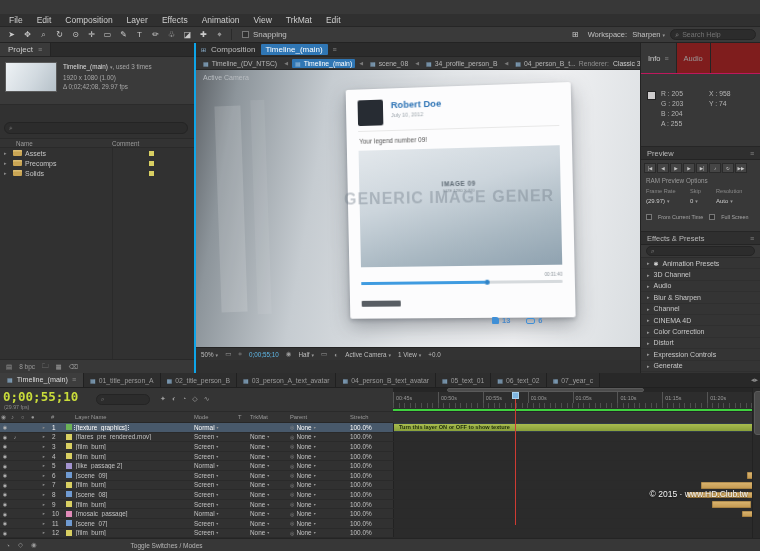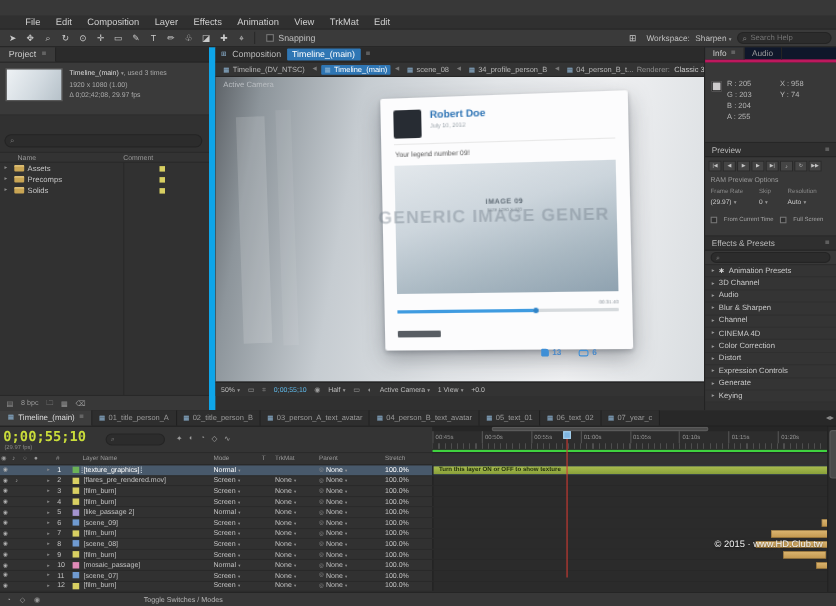--- a/index.html
+++ b/index.html
@@ -3,36 +3,36 @@
 <meta charset="utf-8">
 <style>
 *{margin:0;padding:0;box-sizing:border-box}
 html,body{width:760px;height:551px;overflow:hidden;background:#222}
 body{font-family:"Liberation Sans","DejaVu Sans",sans-serif}
 .win{position:relative;width:760px;height:551px;background:#383838;color:#c8c8c8;overflow:hidden}
 
 
 .titlebar{position:absolute;left:0;top:0;right:0;height:14px;background:#1d1d1d;display:flex;align-items:center;gap:4px;padding:0 4px;font-size:8.5px;color:#b9b9b9;white-space:nowrap}
 .ae-icon{width:10px;height:10px;min-width:10px;background:#241a4d;color:#9a8cf0;font-size:6px;font-weight:bold;display:flex;align-items:center;justify-content:center;border:1px solid #4a3f8a;border-radius:1px}
-.menubar{position:absolute;left:0;top:14px;right:0;height:13px;background:#303030;display:flex;align-items:center;font-size:8.5px;color:#cfcfcf;border-bottom:1px solid #262626;padding-left:16px}
+.menubar{position:absolute;left:0;top:14px;right:0;height:13px;background:#303030;display:flex;align-items:center;font-size:8.5px;color:#cfcfcf;border-bottom:1px solid #262626;padding-left:2px}
 .menu-item{padding:0 7px}
 .toolbar{position:absolute;left:0;top:27px;right:0;height:16px;background:#3a3a3a;border-bottom:1px solid #232323;display:flex;align-items:center;font-size:8px;color:#c0c0c0;padding:0 4px;gap:1px}
 .tool{width:15px;height:13px;display:flex;align-items:center;justify-content:center;font-size:8px;color:#cbcbcb}
 .tb-sep{width:1px;height:11px;background:#2a2a2a;margin:0 3px}
 .tb-check{width:7px;height:7px;border:1px solid #777;background:#2e2e2e;margin:0 3px 0 6px}
 .tb-right{margin-left:auto;display:flex;align-items:center;gap:5px;font-size:7.5px}
 .tb-search{width:86px;height:11px;background:#2c2c2c;border:1px solid #242424;border-radius:6px;display:flex;align-items:center;padding:0 4px;gap:3px;color:#8a8a8a}
 .tb-search input{background:transparent;border:0;outline:0;color:#9a9a9a;font-size:7px;width:64px;font-family:inherit}
 .arr{font-size:5px;color:#9a9a9a;margin-left:2px}
 
 
 .main{position:absolute;left:0;top:43px;width:760px;height:330px;background:#303030}
 
 
-.proj{position:absolute;left:0;top:0;width:196px;height:330px;background:#313131;border-right:6px solid #0ea5e9}
+.proj{position:absolute;left:0;top:0;width:196px;height:330px;background:#313131;border-right:2px solid #0ea5e9}
 .proj-tabs{height:14px;background:#2b2b2b;display:flex;border-bottom:1px solid #242424}
 .ptab{background:#3a3a3a;padding:0 8px;font-size:8px;color:#ccc;display:flex;align-items:center;gap:5px;border-right:1px solid #242424}
 .pmenu{color:#8a8a8a;font-size:7px}
 .proj-preview{height:48px;background:#3a3a3a;display:flex;padding:5px;gap:6px;border-bottom:1px solid #2b2b2b}
 .thumb{width:52px;height:30px;min-width:52px;background:linear-gradient(120deg,#eef2f5,#d2dae0 55%,#b6c1c9);border:1px solid #5a5a5a}
 .proj-meta{font-size:6.3px;color:#a8a8a8;line-height:9.5px;overflow:hidden;white-space:nowrap}
 .proj-meta .nm{color:#ddd}
 .proj-search{position:absolute;left:4px;top:79px;right:6px;height:12px;background:#2c2c2c;border:1px solid #242424;border-radius:6px;display:flex;align-items:center;padding:0 4px;gap:3px;color:#8a8a8a;font-size:7px}
 .proj-search input{background:transparent;border:0;outline:0;width:100%;font-size:7px;color:#aaa;font-family:inherit}
 .pheader{position:absolute;left:0;top:95px;right:0;height:10px;background:#333;border-top:1px solid #2a2a2a;border-bottom:1px solid #2a2a2a;font-size:6.3px;color:#9a9a9a;display:flex;align-items:center}
@@ -85,21 +85,21 @@
 .social{position:absolute;left:296px;top:246px;display:flex;gap:16px;align-items:center;font-size:7.5px;color:#4a89c8;font-weight:bold}
 .soc{display:flex;gap:3px;align-items:center}
 .ic-like{width:7px;height:7px;background:#3f8fd6;border-radius:1px 3px 1px 1px}
 .ic-comment{width:9px;height:6px;border:1.5px solid #3f8fd6;border-radius:2px}
 .comp-status{position:absolute;left:0;top:304px;width:444px;height:13px;background:#333;border-top:1px solid #242424;display:flex;align-items:center;gap:7px;padding:0 5px;font-size:6.3px;color:#bdbdbd;white-space:nowrap;overflow:hidden}
 .cs-ic{color:#9a9a9a;font-size:6.5px}
 .cs-time{color:#5fb7e6}
 
 
 .rcol{position:absolute;left:640px;top:0;width:120px;height:330px;background:#313131;border-left:1px solid #232323}
-.info-tabs{height:14px;background:#0f172a;display:flex;border-bottom:3px solid #be185d}
+.info-tabs{height:31px;background:#7f1d1d;display:flex;border-bottom:1px solid #be185d}
 .itab{padding:0 7px;font-size:7.5px;display:flex;align-items:center;gap:4px;color:#9a9a9a;border-right:1px solid #242424}
 .itab.active{background:#383838;color:#ccc}
 .info-body{position:relative;height:73px;background:#383838;border-bottom:1px solid #262626;font-size:6.8px;color:#b5b5b5}
 .swb{position:absolute;left:6px;top:17px;width:9px;height:9px;border:1px solid #222}
 .rgba{position:absolute;left:20px;top:15px;line-height:10px}
 .xy{position:absolute;left:68px;top:15px;line-height:10px}
 .phead{height:13px;background:#2f2f2f;border-bottom:1px solid #242424;display:flex;align-items:center;justify-content:space-between;padding:0 6px;font-size:7.5px;color:#bbb}
 .prev-body{height:72px;background:#383838;border-bottom:1px solid #262626;position:relative;font-size:6px;color:#9a9a9a}
 .pv-btns{position:absolute;left:3px;top:3px;display:flex;gap:1px}
 .pv-btn{width:12px;height:10px;background:#454545;border:1px solid #2a2a2a;color:#c5c5c5;font-size:4.5px;display:flex;align-items:center;justify-content:center}

